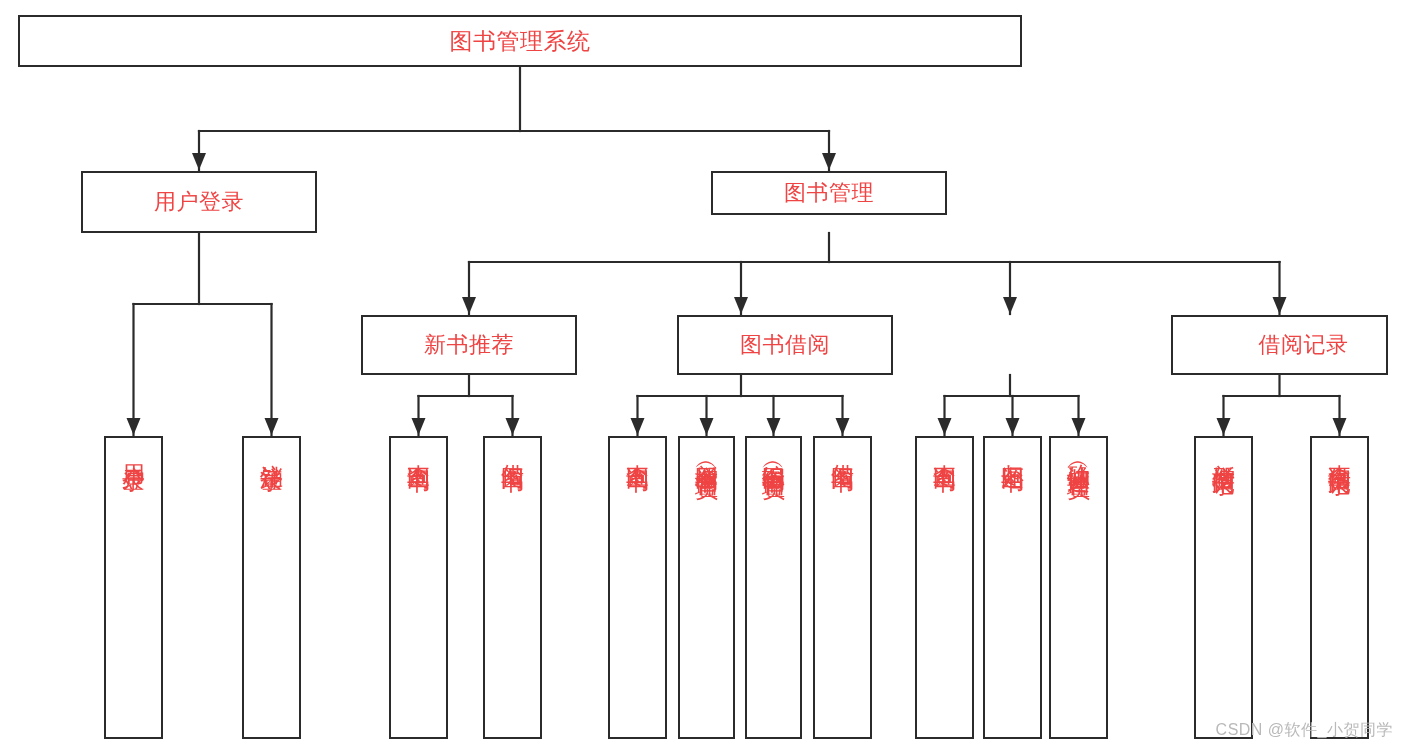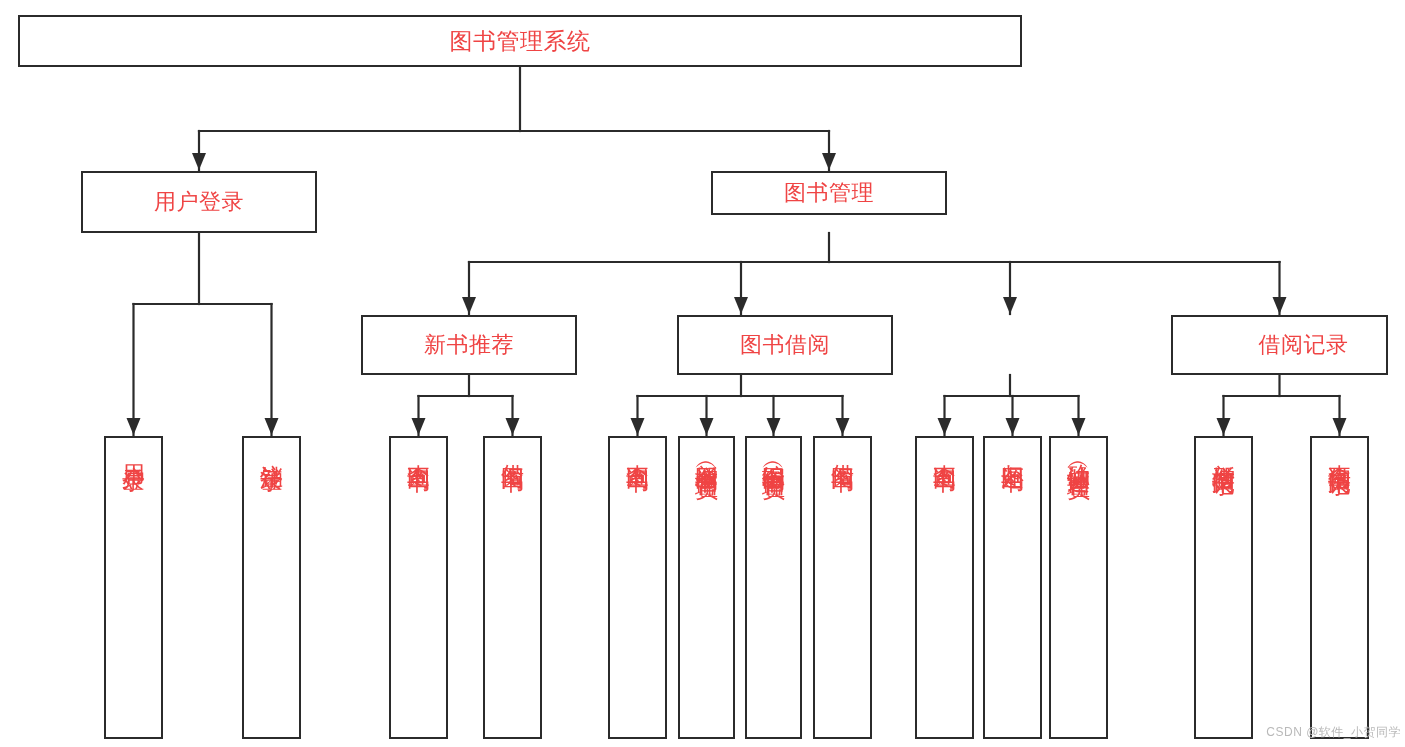--- a/index.html
+++ b/index.html
@@ -65,23 +65,23 @@
     stroke: #2b2b2b;
     stroke-width: 2.2;
     fill: none;
     stroke-linecap: square;
   }
   .conn-arrow {
     fill: #2b2b2b;
   }
   #watermark {
     position: absolute;
-    right: 4px;
+    right: 12px;
     bottom: 6px;
-    font-size: 12px;
+    font-size: 16px;
     color: #b9b9b9;
     white-space: nowrap;
     letter-spacing: 0.5px;
   }
 </style>
 </head>
 <body>
 
 <div id="diagram-root">
 

